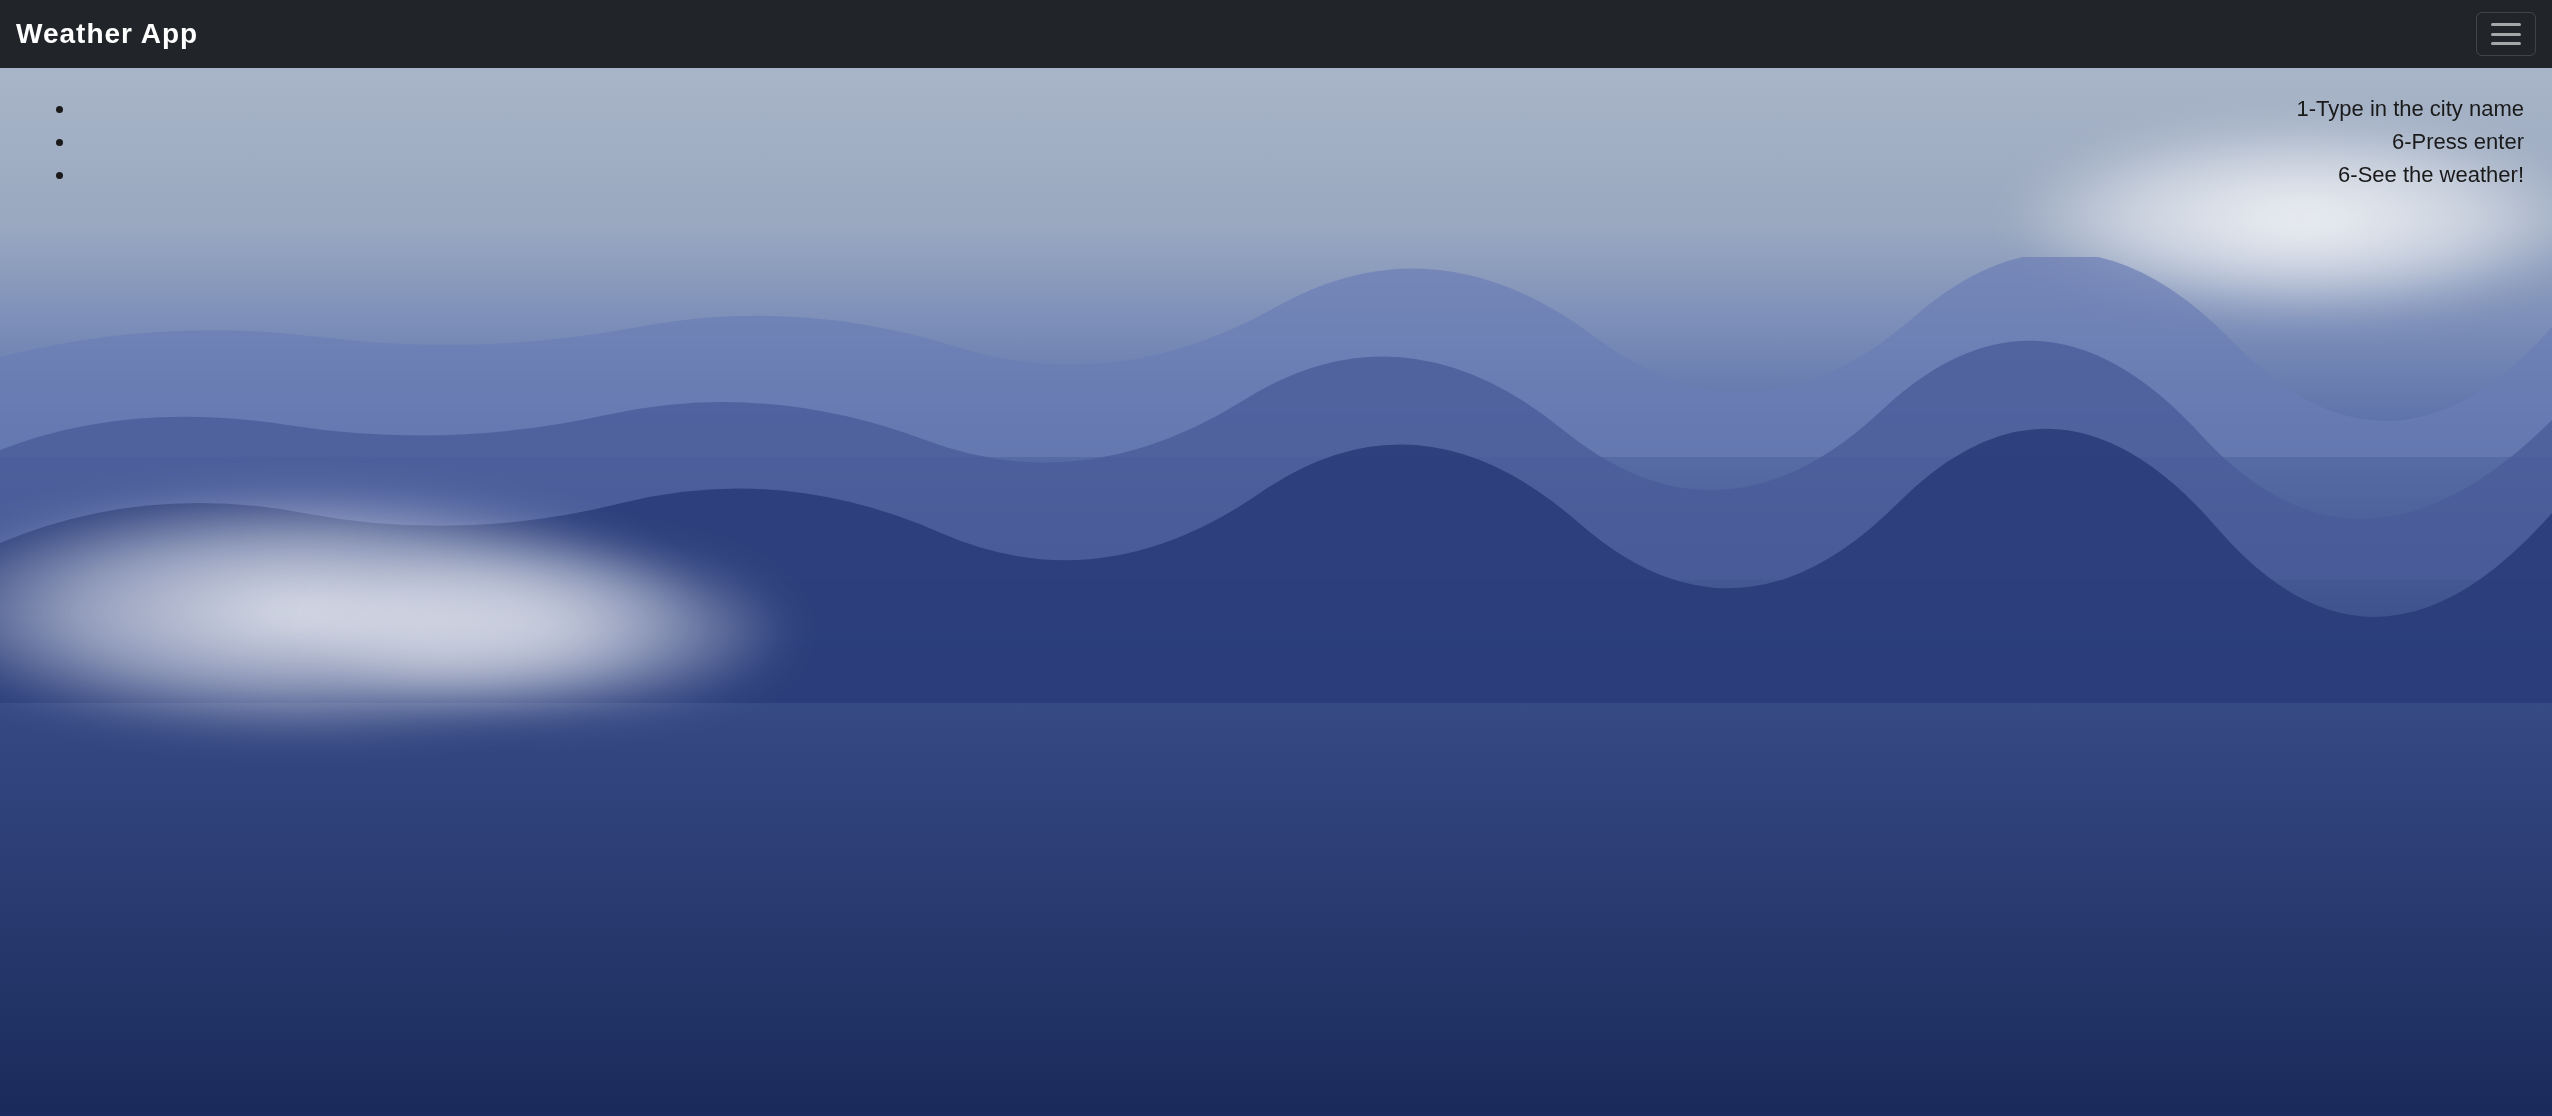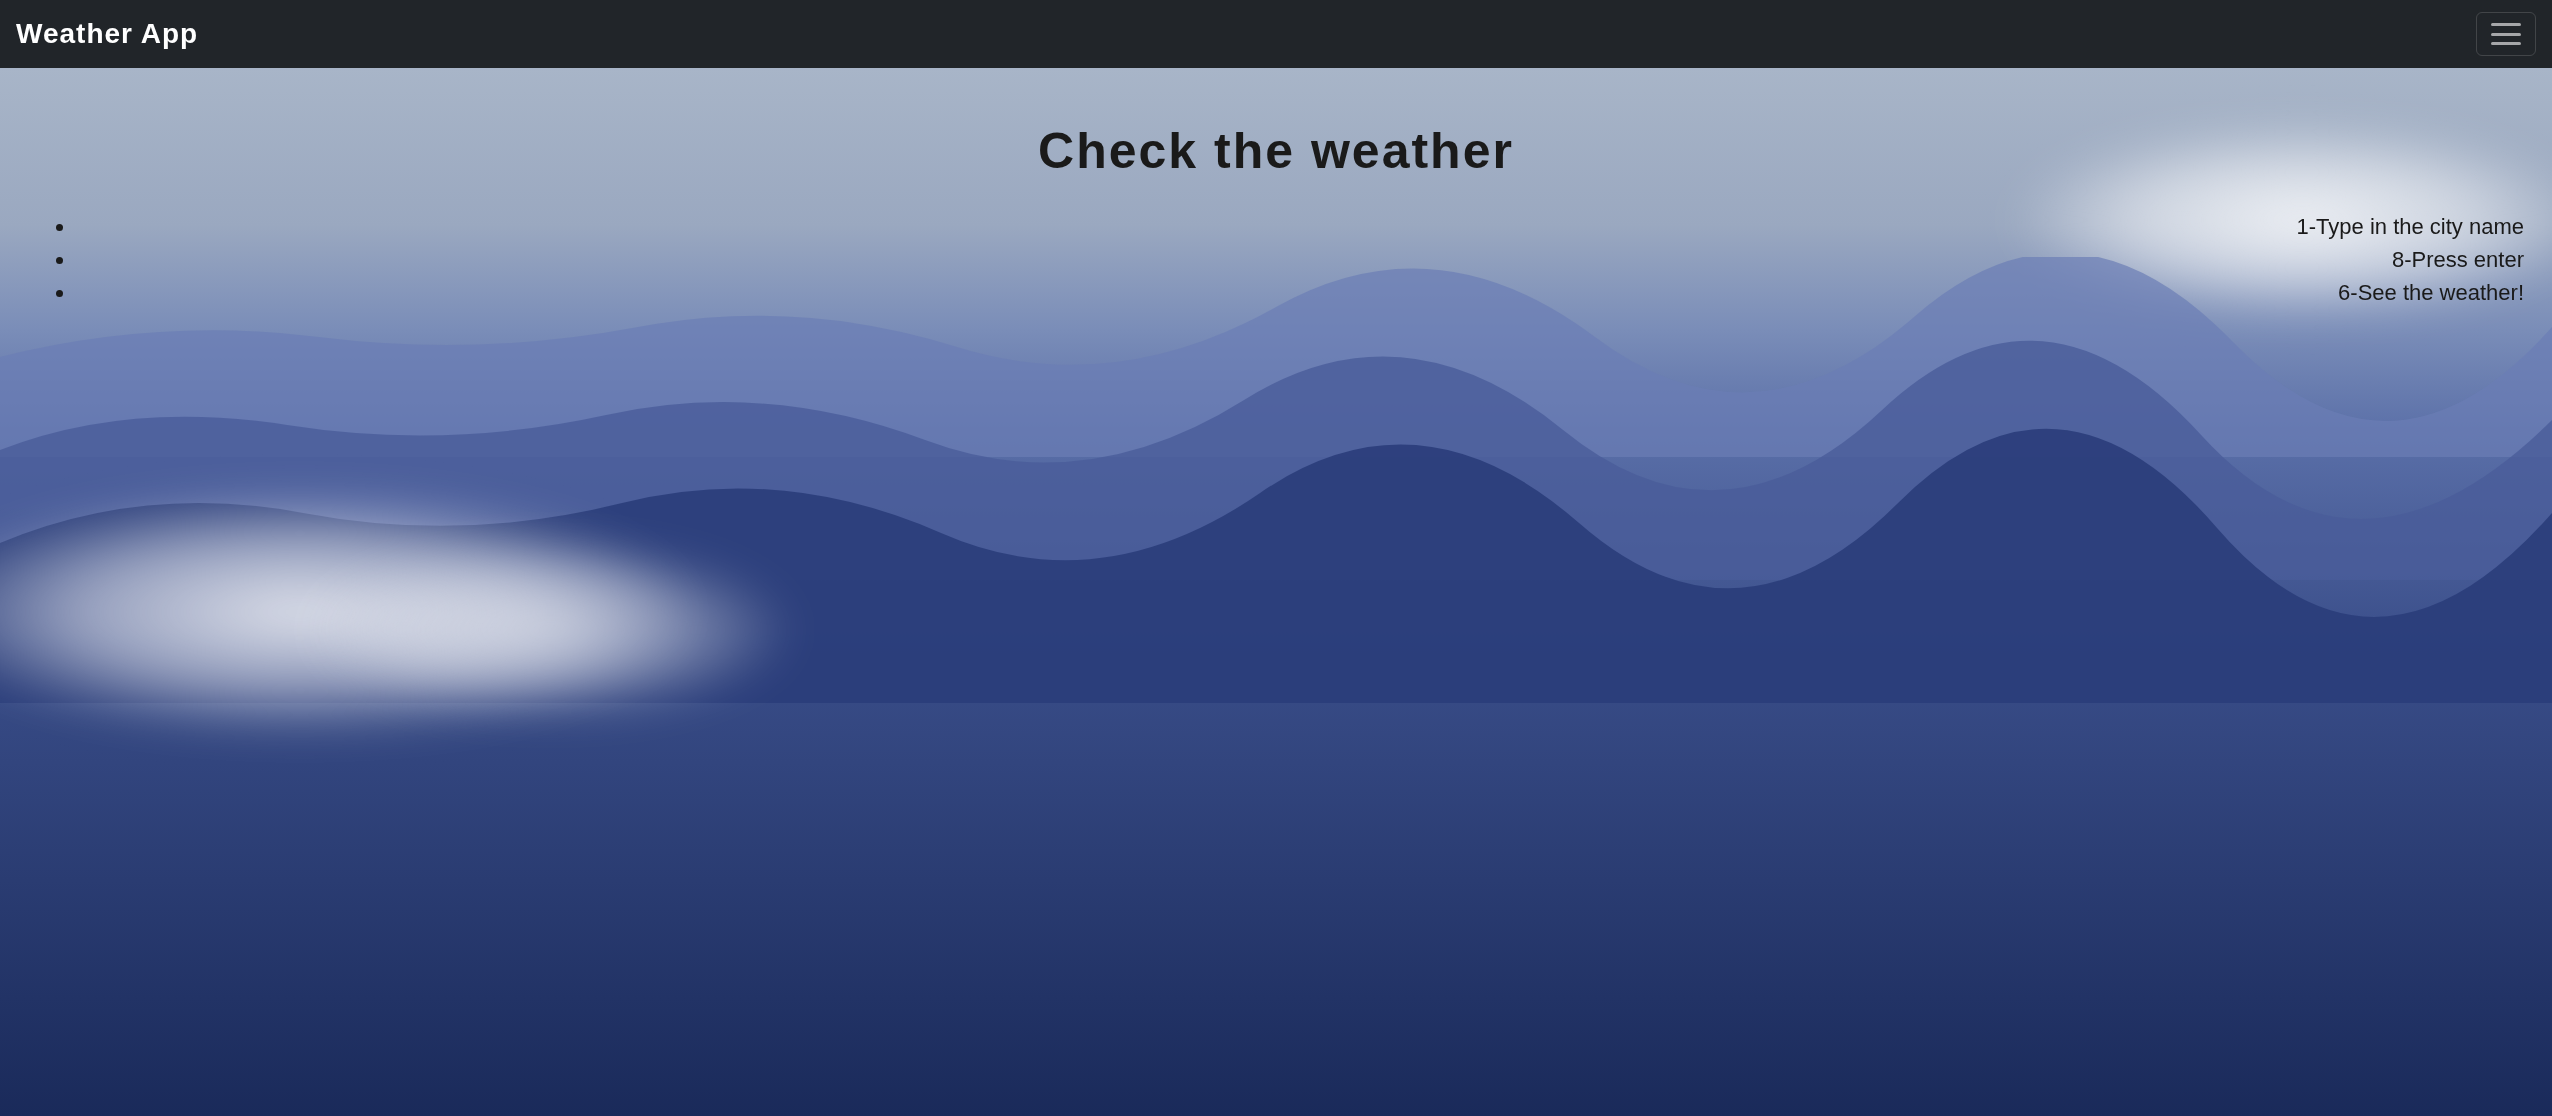--- a/index.html
+++ b/index.html
@@ -195,20 +195,19 @@
   </svg>
   <svg class="mountain-layer mountain-front" viewBox="0 0 1600 300" preserveAspectRatio="none">
     <path d="M0,140 Q90,80 190,110 T390,100 T590,130 T790,90 T990,120 T1190,100 T1390,125 T1600,110 L1600,300 L0,300 Z" fill="#2a3d7a" opacity="0.9"></path>
   </svg>
   <div class="cloud cloud-2"></div>
   <div class="cloud cloud-3"></div>
 </div>
 
 <div class="content">
   
-  <h1 class="heading">Check the weather</h1>
   
   <ul class="instructions">
     <li>1-Type in the city name</li>
-    <li>8-Press enter</li>
+    <li>6-Press enter</li>
     <li>6-See the weather!</li>
   </ul>
 </div>
 
 </body></html>

